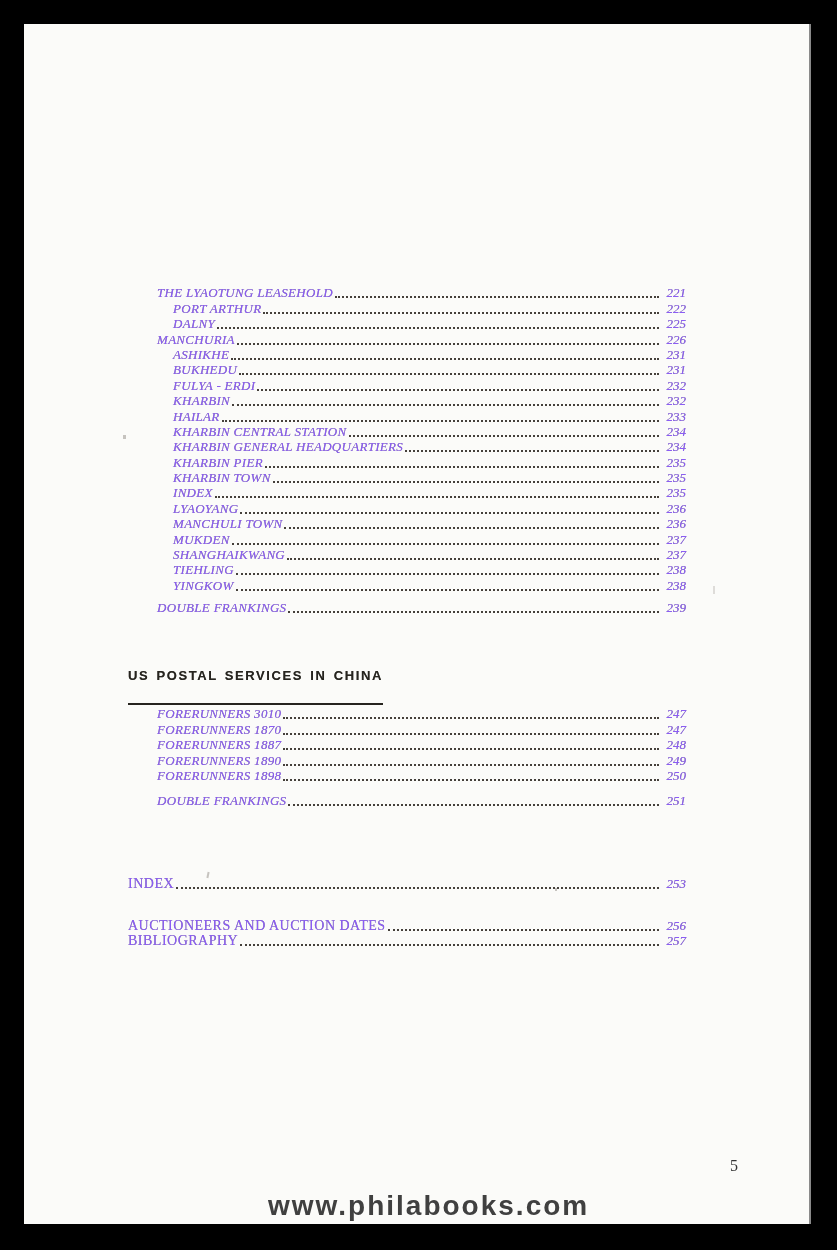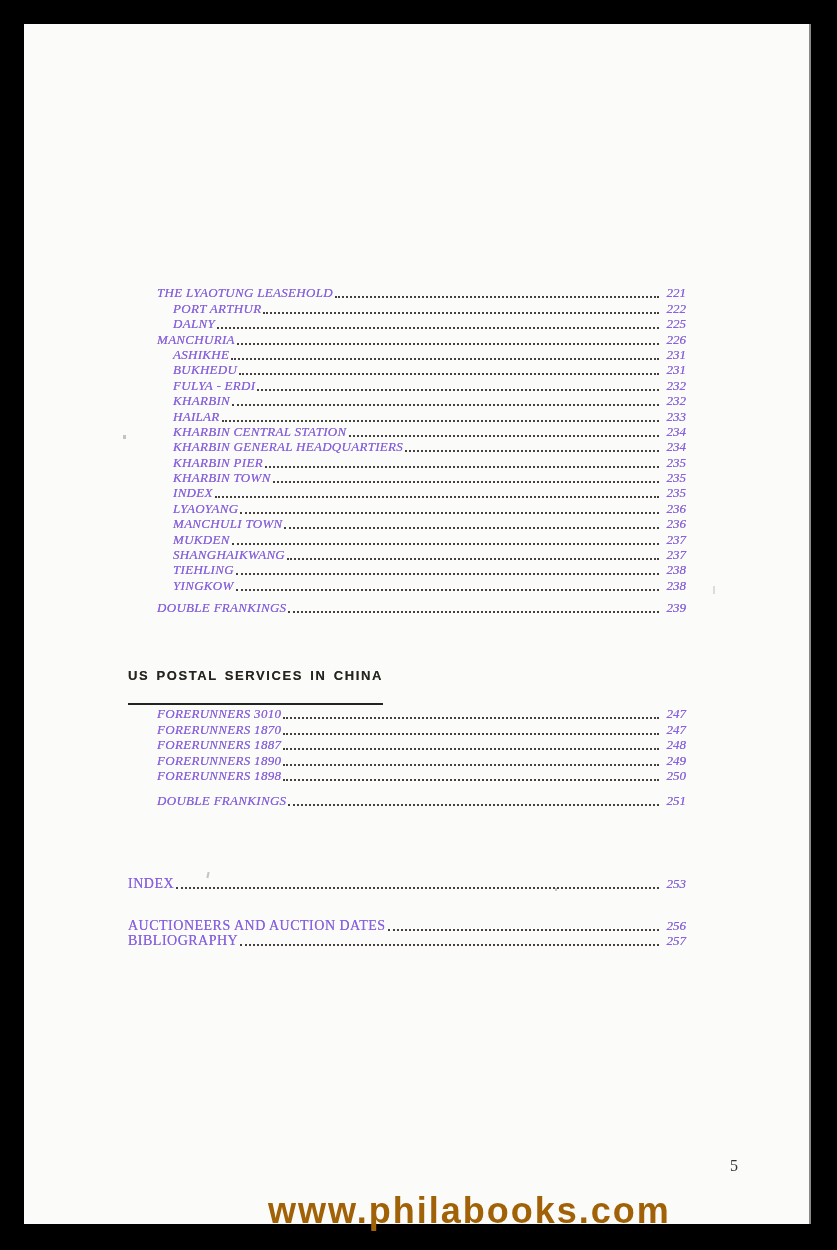--- a/index.html
+++ b/index.html
@@ -87,23 +87,23 @@
     left: 706px;
     font: normal 16px "Liberation Serif", serif;
     color: #333;
   }
   .watermark {
     position: absolute;
     top: 1166px;
     left: 244px;
     font-family: "Liberation Sans", sans-serif;
     font-weight: bold;
-    font-size: 36px;
+    font-size: 28px;
     letter-spacing: 2px;
-    color: #a16207;
+    color: #404040;
   }
   
   .speck { position: absolute; background: #9a968f; opacity: 0.55; }
   .speck-a { left: 99px;  top: 411px; width: 3px; height: 4px; }
   .speck-b { left: 183px; top: 848px; width: 2px; height: 6px; transform: rotate(12deg); }
   .speck-c { left: 531px; top: 864px; width: 2px; height: 3px; }
   .speck-d { left: 689px; top: 562px; width: 2px; height: 8px; opacity: 0.3; }
 </style>
 </head>
 <body>

